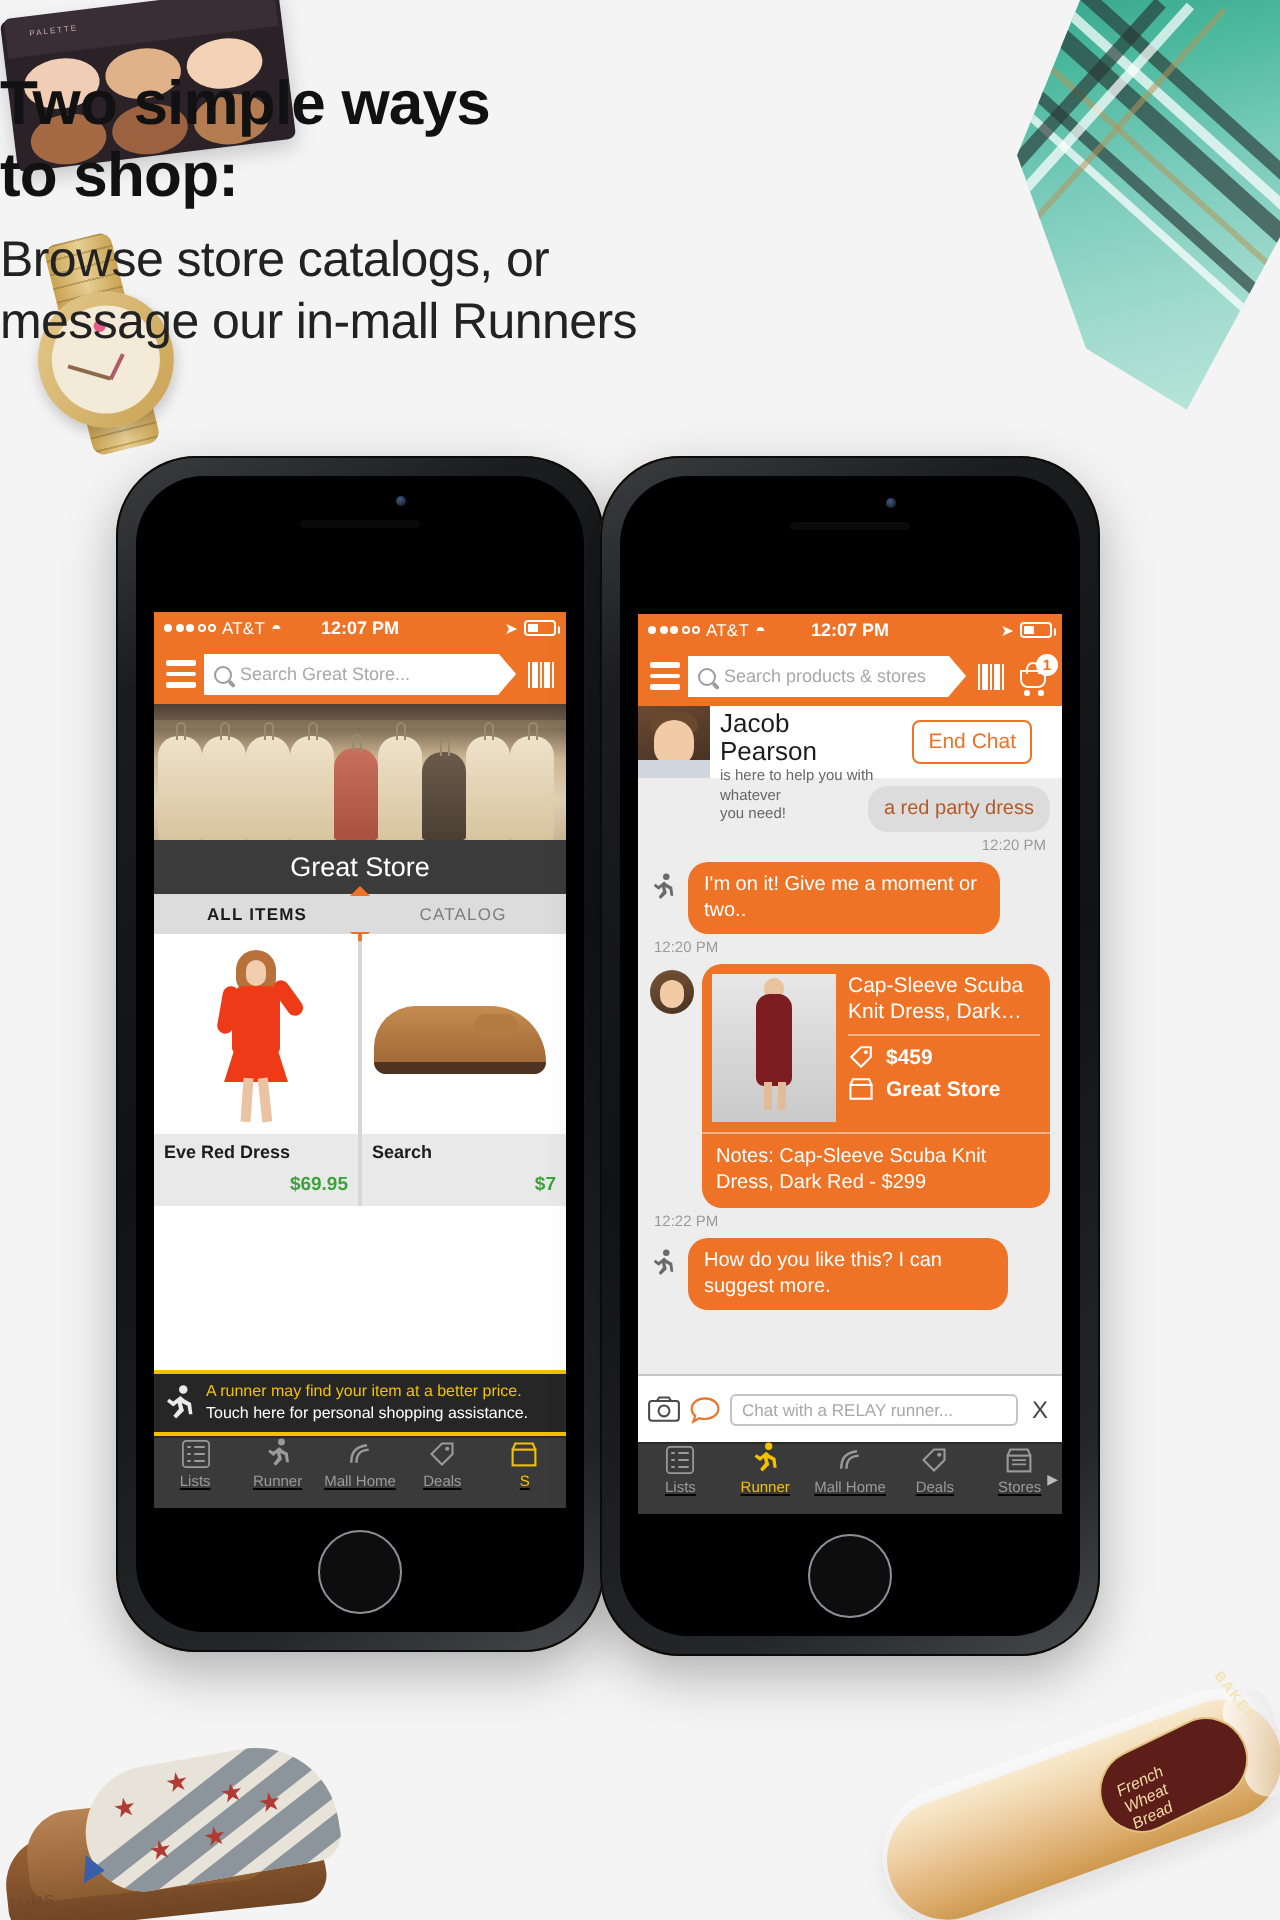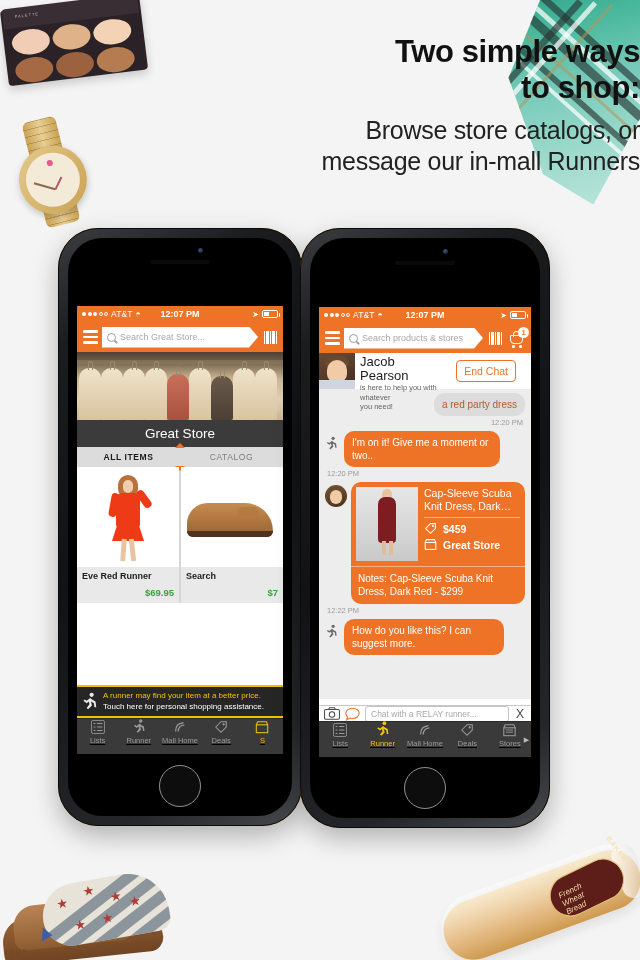--- a/index.html
+++ b/index.html
@@ -6,21 +6,21 @@
   html,body { width:640px; height:960px; }
   body {
     font-family:"Liberation Sans", sans-serif;
     background:#f4f4f4;
     position:relative;
     overflow:hidden;
   }
   .stage { position:absolute; inset:0; }
 
   
-  .headline { position:absolute; left:0; right:0; top:34px; text-align:right; }
+  .headline { position:absolute; left:0; right:0; top:34px; text-align:left; }
   .headline h1 {
     font-size:31px; font-weight:bold; color:#111; line-height:1.16;
     letter-spacing:-0.4px;
   }
   .headline h2 {
     margin-top:9px; font-size:25px; font-weight:normal; color:#222;
     line-height:1.26; letter-spacing:-0.3px;
   }
 
   
@@ -306,21 +306,21 @@
   .prodcard .thumb .lg { position:absolute; top:54px; width:4px; height:14px; background:#e0bc99; }
   .prodcard .thumb .lg.a { left:26px; } .prodcard .thumb .lg.b { left:33px; }
   .prodcard .right2 { flex:1; min-width:0; }
   .prodcard .title { color:#fff; font-size:10.5px; line-height:1.25; }
   .prodcard .divider { height:1px; background:rgba(255,255,255,.45); margin:4px 0; }
   .prodcard .row2 { display:flex; align-items:center; gap:6px; color:#fff; font-size:10.5px;
     font-weight:bold; margin:3px 0; }
   .prodcard .notes { border-top:1px solid rgba(255,255,255,.45); padding:5px 7px 6px;
     color:#fff; font-size:10px; line-height:1.3; }
 
-  .inputbar { position:absolute; left:0; right:0; bottom:36px; height:16px; background:#fff;
+  .inputbar { position:absolute; left:0; right:0; bottom:36px; height:34px; background:#fff;
     border-top:1px solid #c8c8c8; display:flex; align-items:center; gap:5px; padding:0 5px; }
   .inputbar .field { flex:1; height:16px; border:1px solid #c4c4c4; border-radius:3px;
     display:flex; align-items:center; padding:0 5px; font-size:8.5px; color:#a8a8a8;
     white-space:nowrap; overflow:hidden; }
   .inputbar .x { font-size:12px; color:#444; padding:0 2px; }
 </style>
 </head>
 <body>
 
 <div class="stage">
@@ -503,21 +503,21 @@
                 <div class="face"></div>
               <div class="armR"></div>
                 <div class="armL"></div>
               <div class="body2"></div>
                 <div class="skirt"></div>
               <div class="legL"></div>
                 <div class="legR"></div>
             </div>
           </div>
           <div class="meta">
-            <div class="nm">Eve Red Runner</div>
+            <div class="nm">Eve Red Dress</div>
             <div class="pr">$69.95</div>
           </div>
         </div>
         <div class="card">
           <div class="img">
             <div class="loafer">
                 <div class="b"></div>
                 <div class="t"></div>
                 <div class="s"></div>
               </div>

